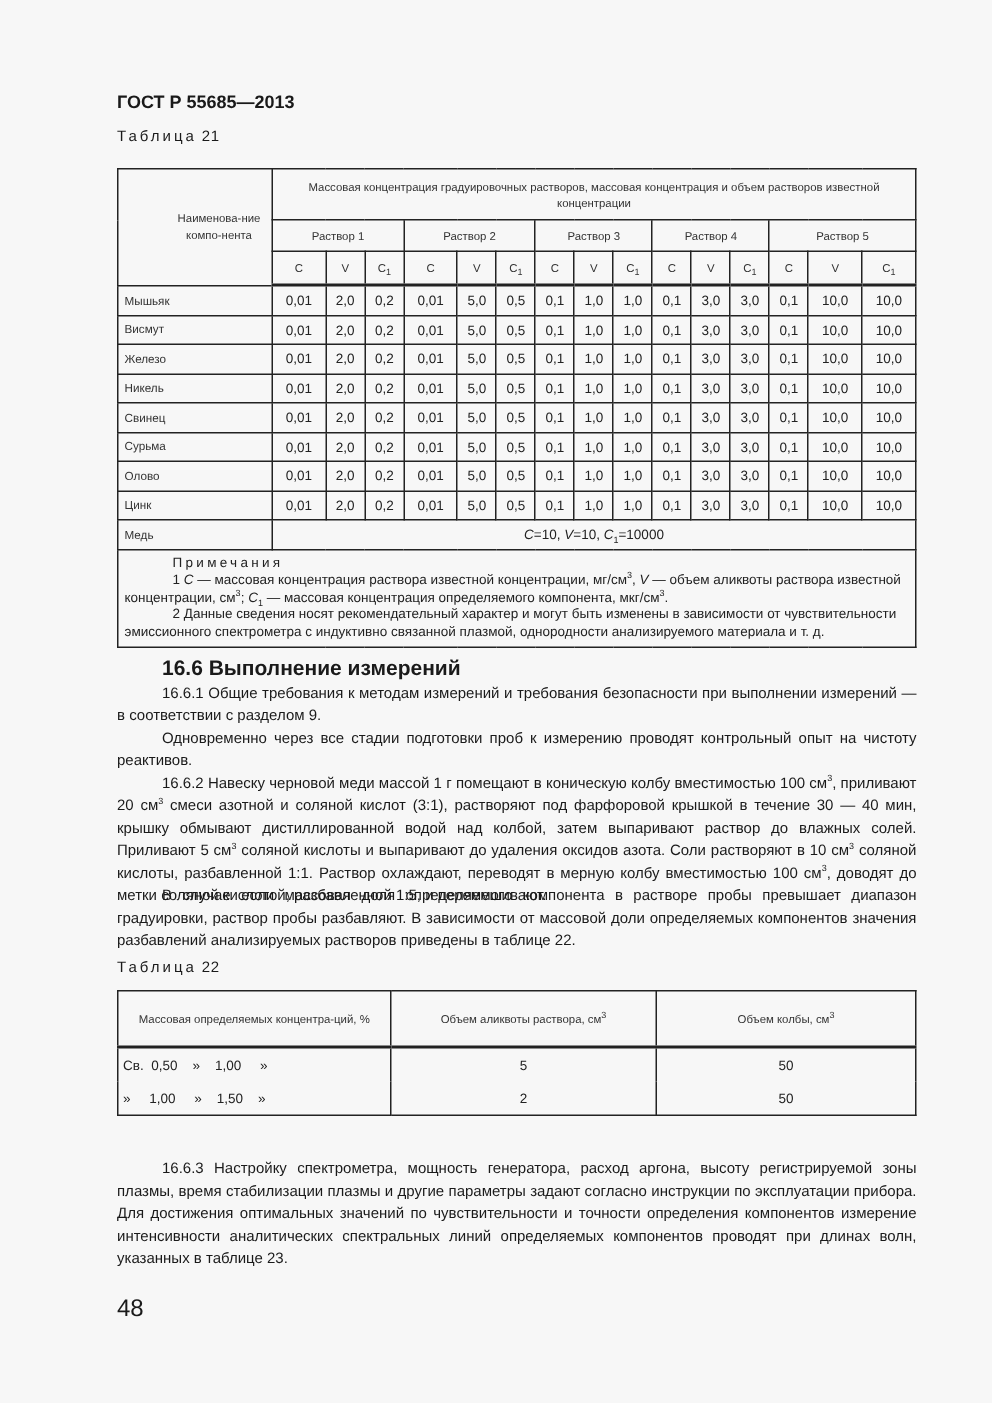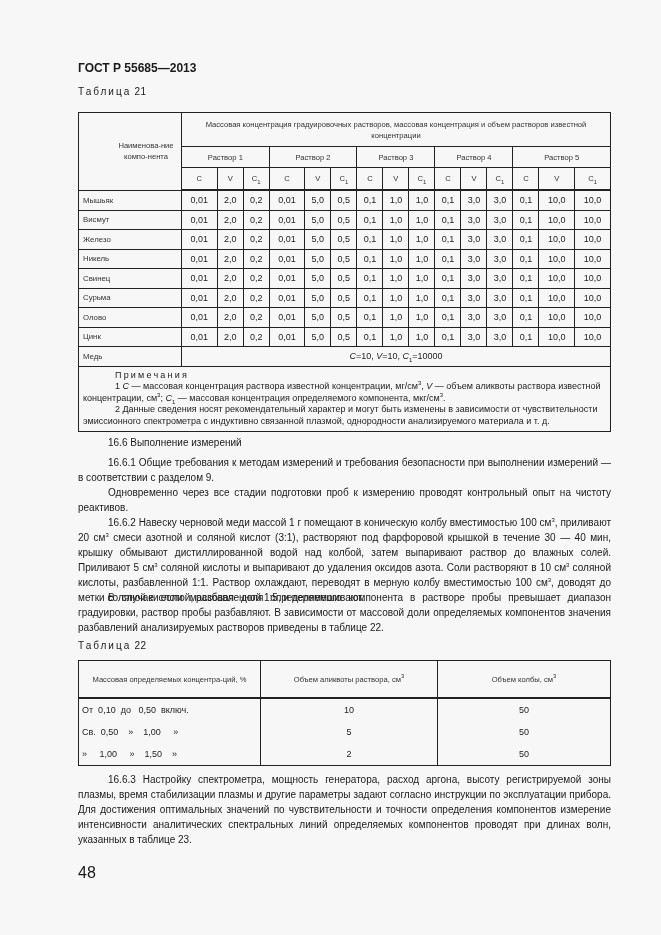--- a/index.html
+++ b/index.html
@@ -28,21 +28,21 @@
   #t21 td.copper-val { text-align:center; font-style:normal; }
   #t21 td.notes { text-align:left; padding:3px 4px 4px 4px; font-size:9px; line-height:11.5px; color:#222; height:auto; }
   #t21 td.notes .ind { padding-left:32px; }
   #t21 td.notes .ttl { letter-spacing:2.2px; }
   i { font-style:italic; }
   sup { font-size:6px; vertical-align:super; line-height:0; }
   sub { font-size:6px; vertical-align:sub; line-height:0; }
 
   .para { position:absolute; left:78px; width:533px; font-size:10px; line-height:15px; text-align:justify; color:#1a1a1a; }
   .para .ind { display:inline-block; width:30px; }
-  .h2 { position:absolute; left:108px; font-size:10px; font-weight:normal; }
+  .h2 { position:absolute; left:108px; font-size:14px; font-weight:bold; }
 
   
   #t22 { left:78px; top:660px; width:533px; font-size:9px; }
   #t22 th { font-size:7.6px; color:#333; text-align:center; height:36px; line-height:11px; }
   #t22 tr.hdr th { border-bottom:2px solid #222; }
   #t22 td { height:22px; text-align:center; color:#222; border-top:none; border-bottom:none; }
   #t22 tr.last td { border-bottom:1px solid #222; }
   #t22 td.range { text-align:left; padding-left:3px; white-space:pre; }
   .page-num { left:78px; top:864px; font-size:16px; }
 </style>
@@ -261,25 +261,20 @@
 <table id="t22">
   <thead>
     <tr class="hdr">
       <th style="width:181px;"><span>Массовая определяемых концентра-ций, %</span></th>
       <th style="width:176px;"><span>Объем аликвоты раствора, см</span><sup>3</sup></th>
       <th><span>Объем колбы, см</span><sup>3</sup></th>
     </tr>
   </thead>
   <tbody id="t22-body">
       <tr>
-        <td class="range">От  0,10  до   0,50  включ.</td>
-        <td>10</td>
-        <td>50</td>
-      </tr>
-      <tr>
         <td class="range">Св.  0,50    »    1,00     »</td>
         <td>5</td>
         <td>50</td>
       </tr>
       <tr class="last">
         <td class="range">»     1,00     »    1,50    »</td>
         <td>2</td>
         <td>50</td>
       </tr>
     </tbody>

